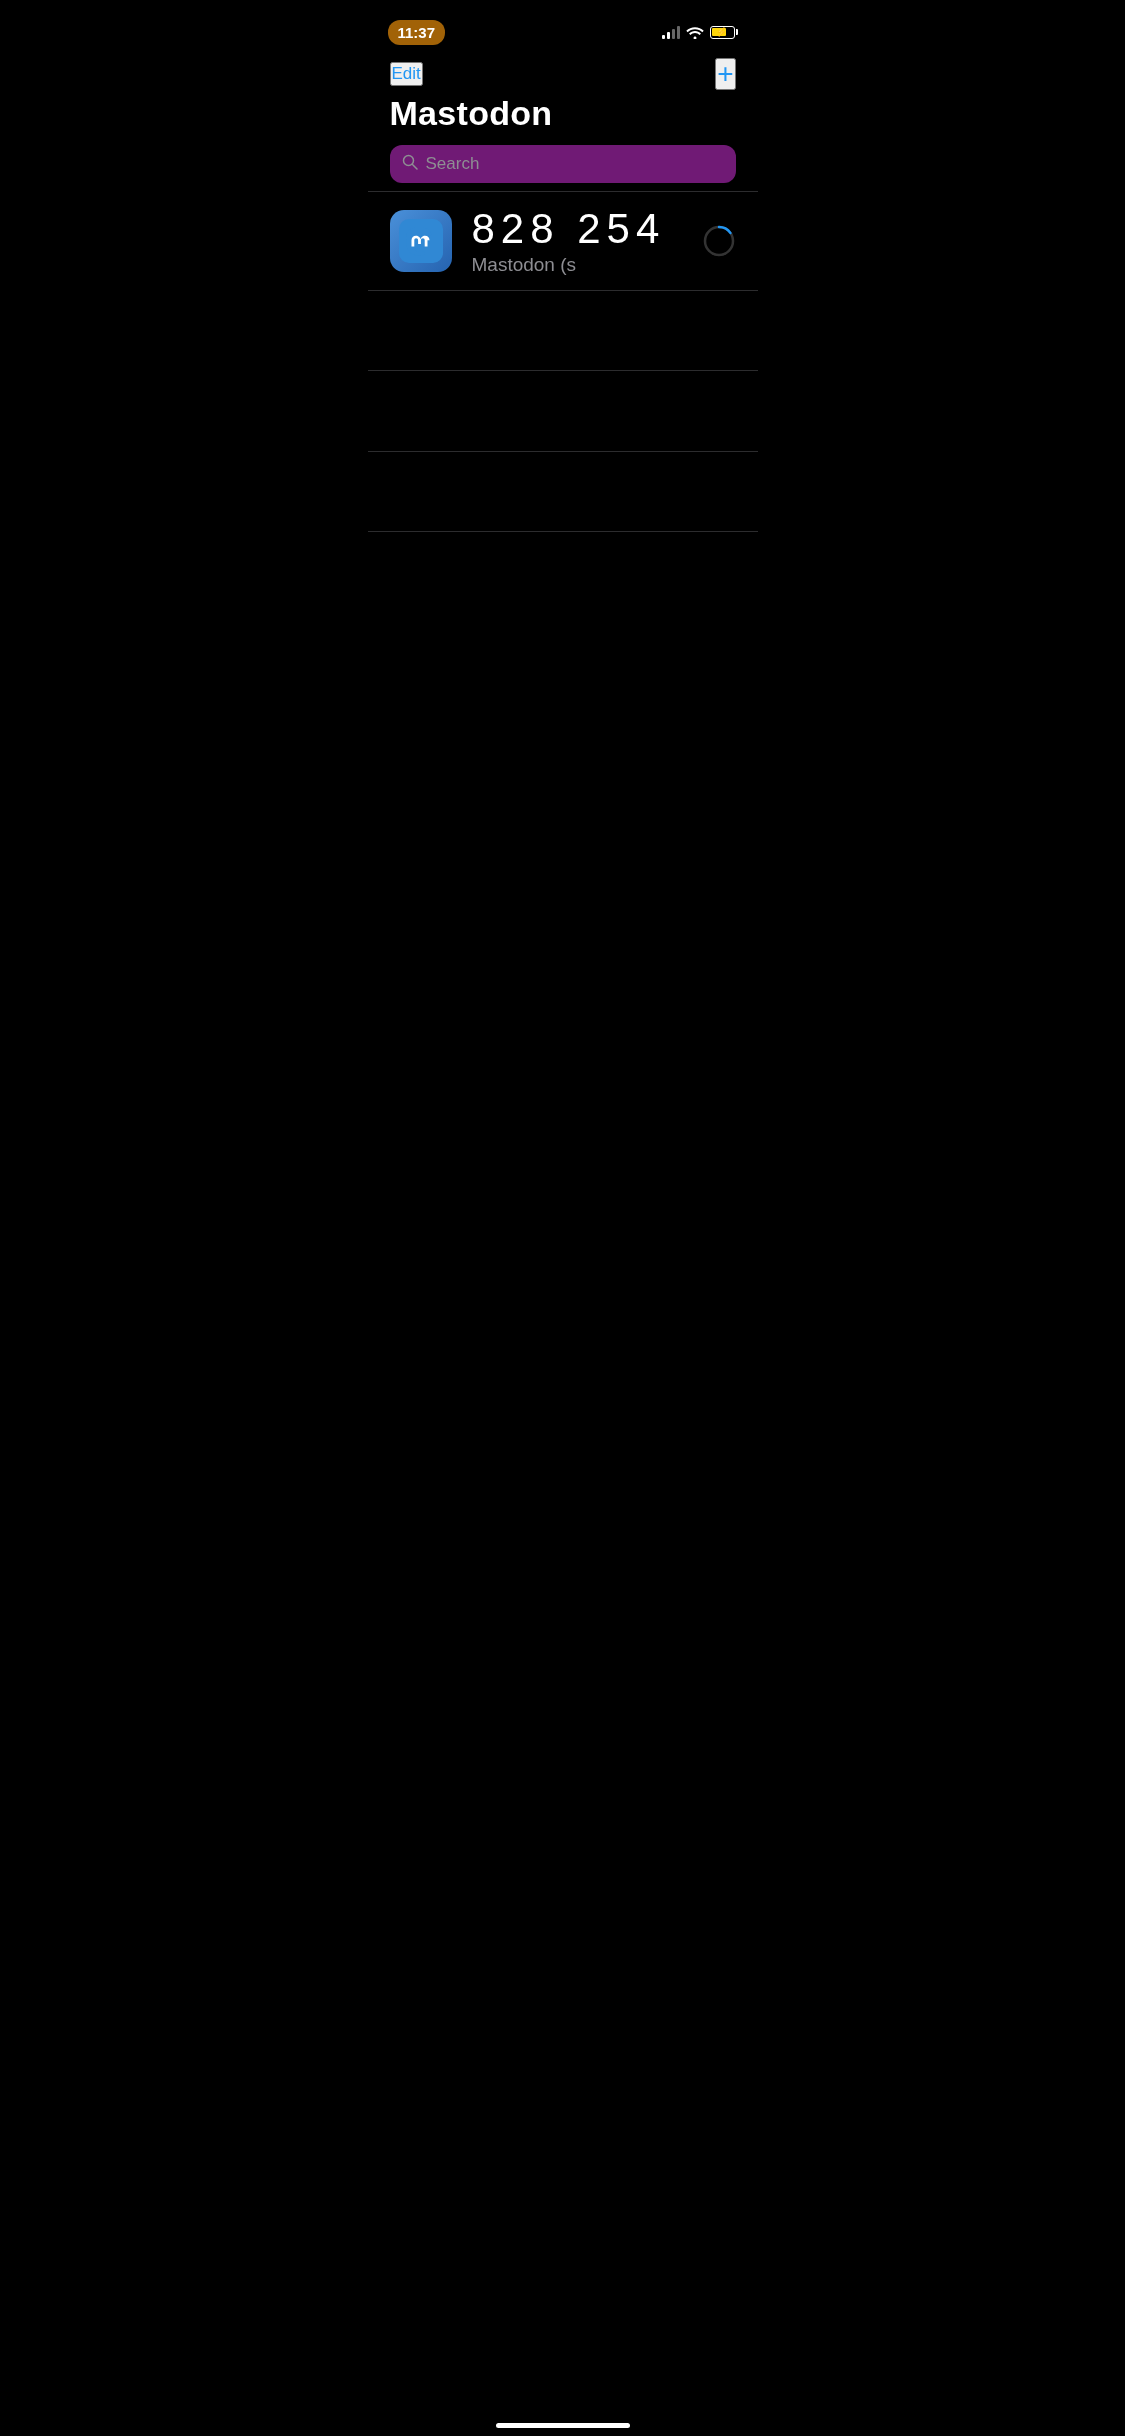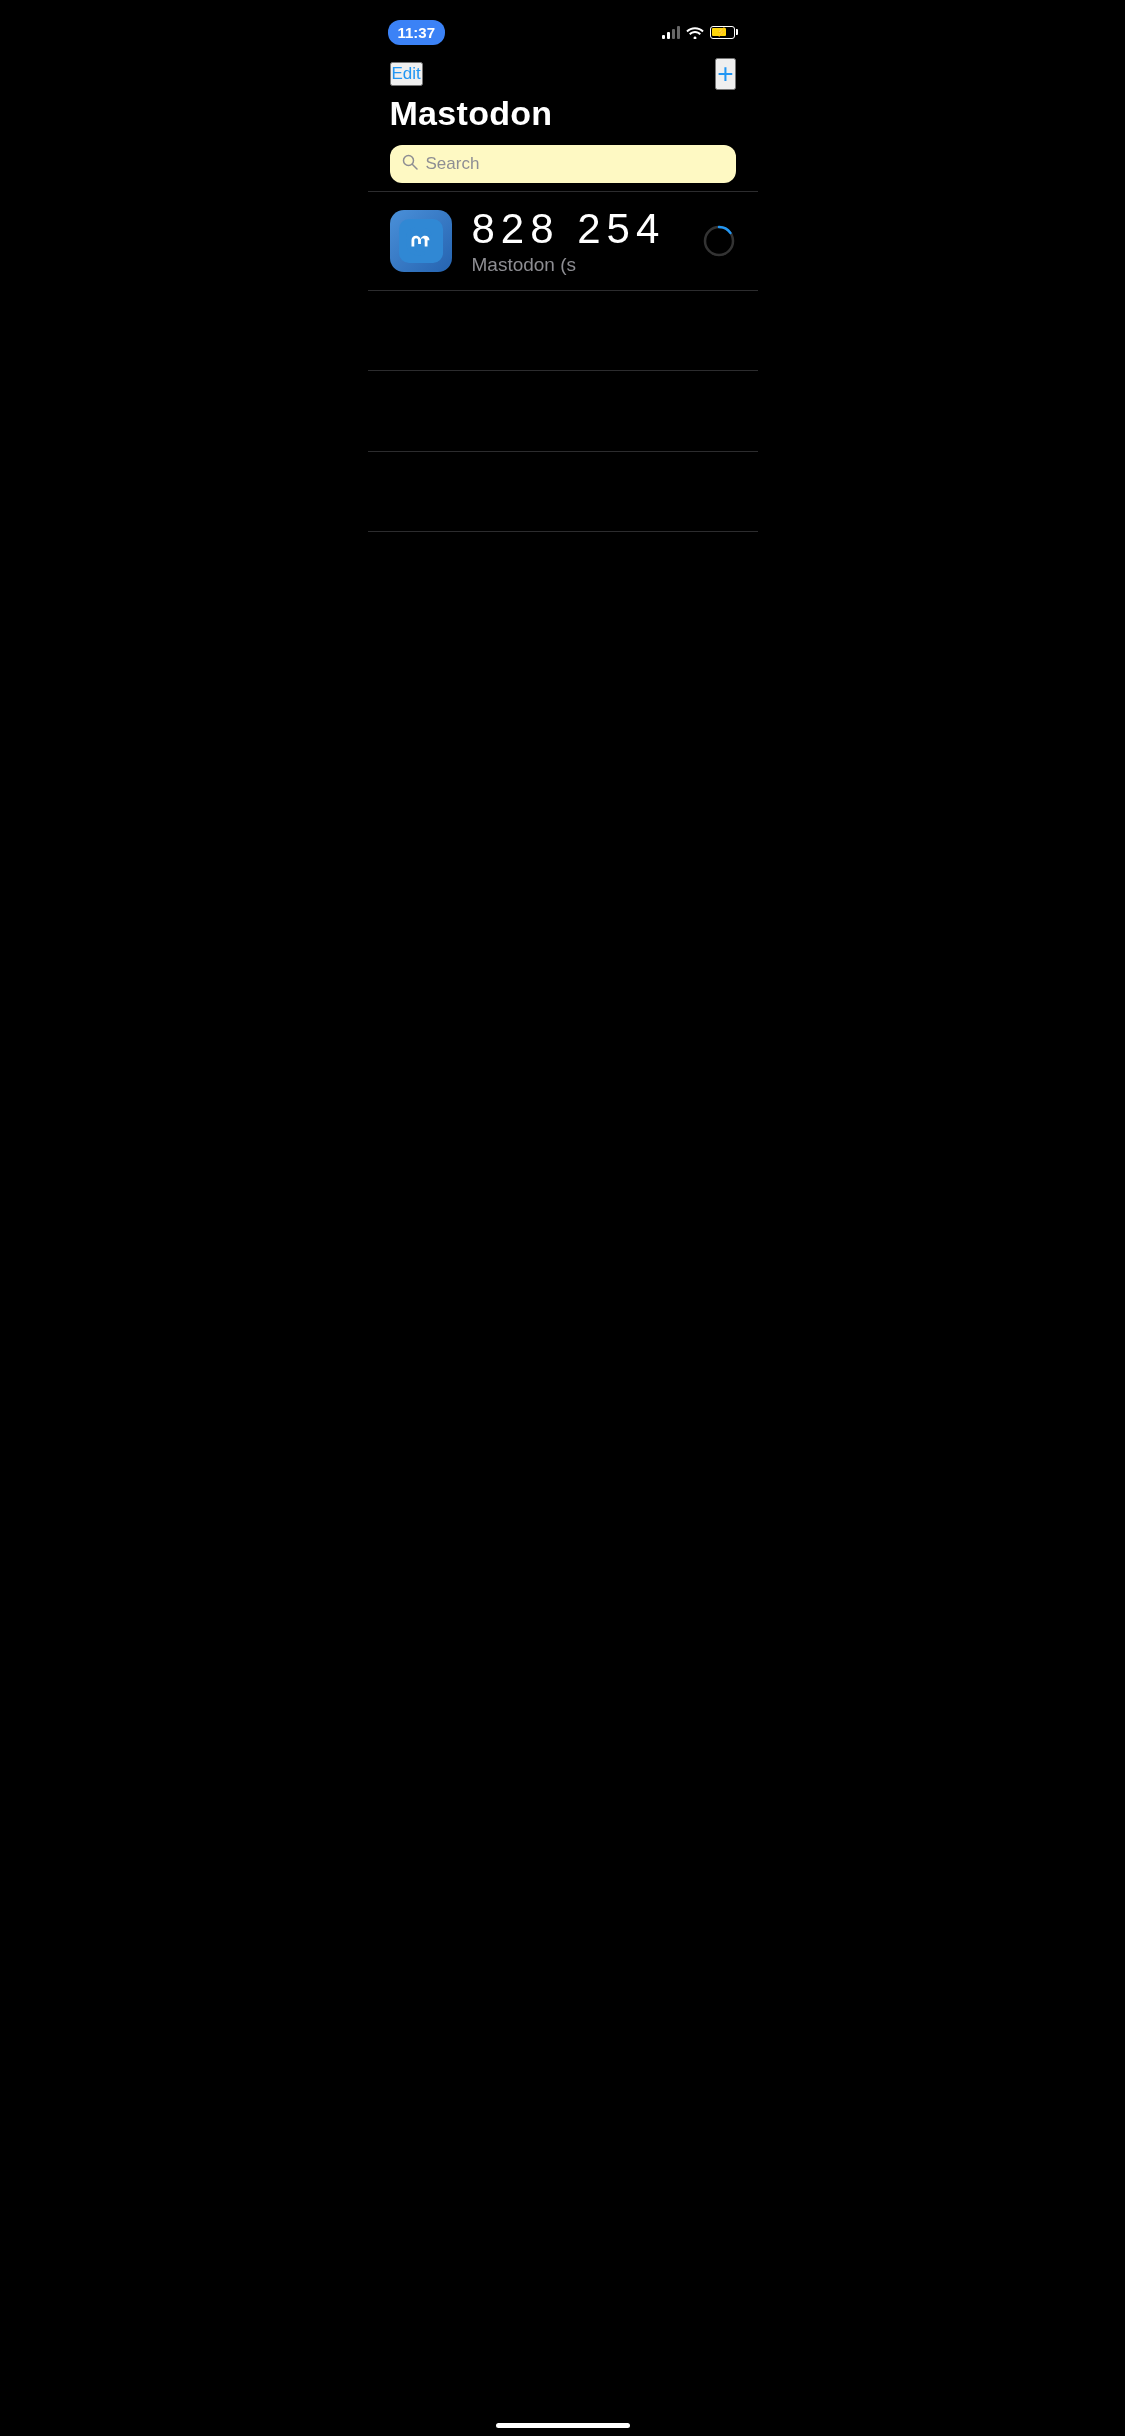--- a/index.html
+++ b/index.html
@@ -23,21 +23,21 @@
 
     .status-bar {
       display: flex;
       justify-content: space-between;
       align-items: center;
       padding: 14px 20px 0 20px;
       height: 50px;
     }
 
     .status-time {
-      background: #3b82f6;
+      background: #a16207;
       border-radius: 12px;
       padding: 4px 10px;
       font-size: 15px;
       font-weight: 600;
       color: #fff;
     }
 
     .status-icons {
       display: flex;
       align-items: center;
@@ -137,21 +137,21 @@
 
     .page-title {
       padding: 0 22px 12px 22px;
       font-size: 34px;
       font-weight: 700;
       letter-spacing: 0.3px;
     }
 
     .search-bar {
       margin: 0 22px 8px 22px;
-      background: #fef9c3;
+      background: #701a75;
       border-radius: 12px;
       display: flex;
       align-items: center;
       padding: 9px 12px;
       gap: 8px;
     }
 
     .search-icon-wrap {
       color: #8e8e93;
       font-size: 16px;

